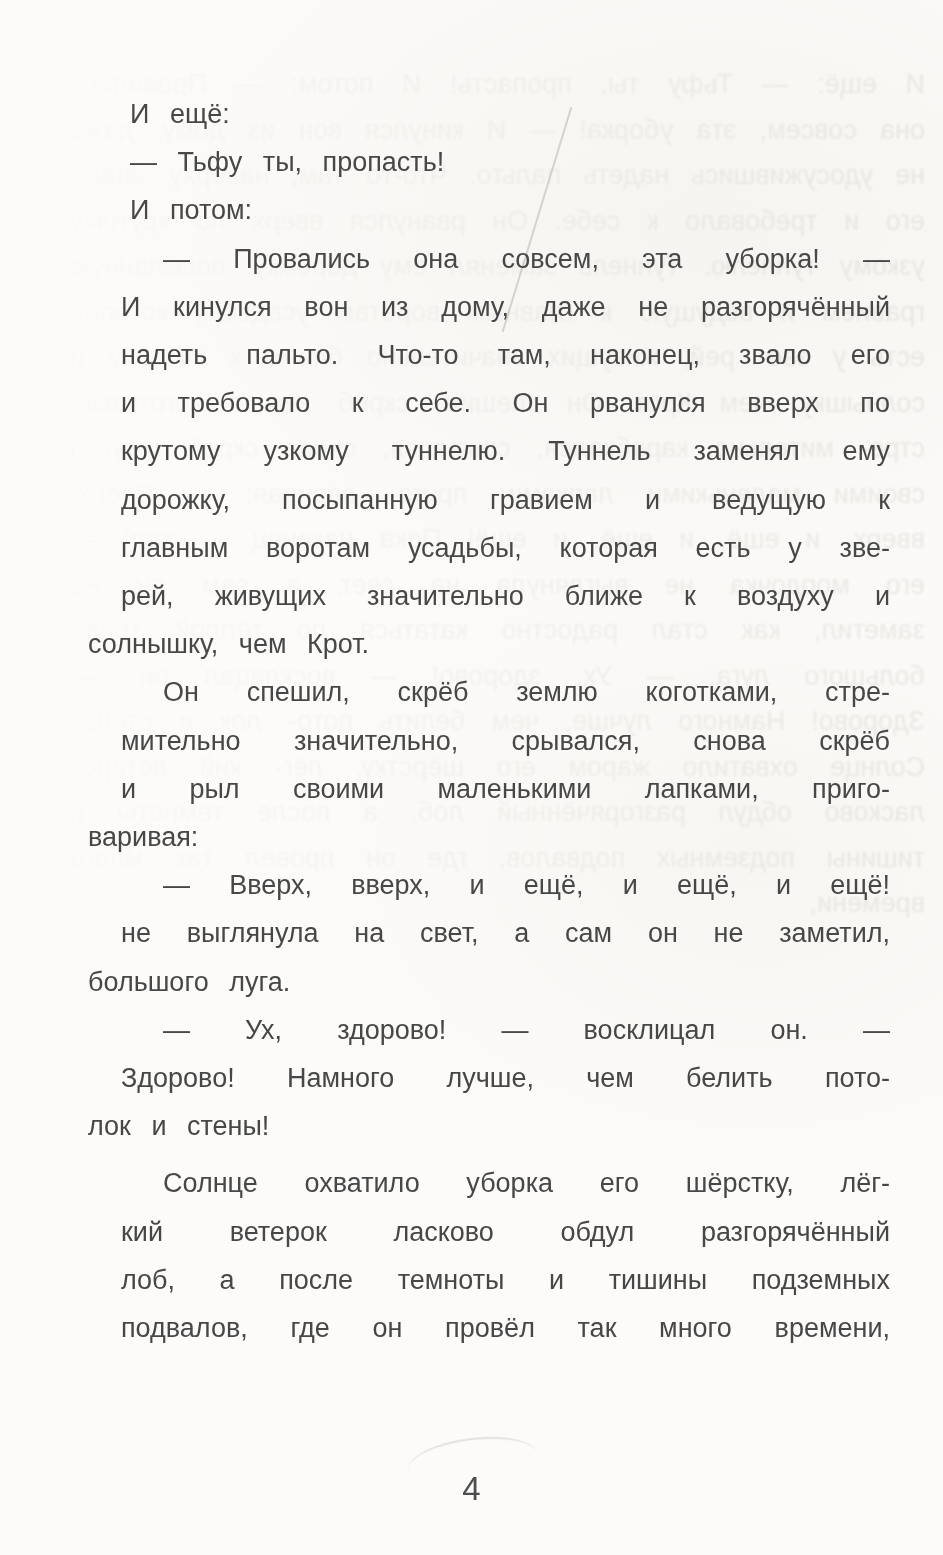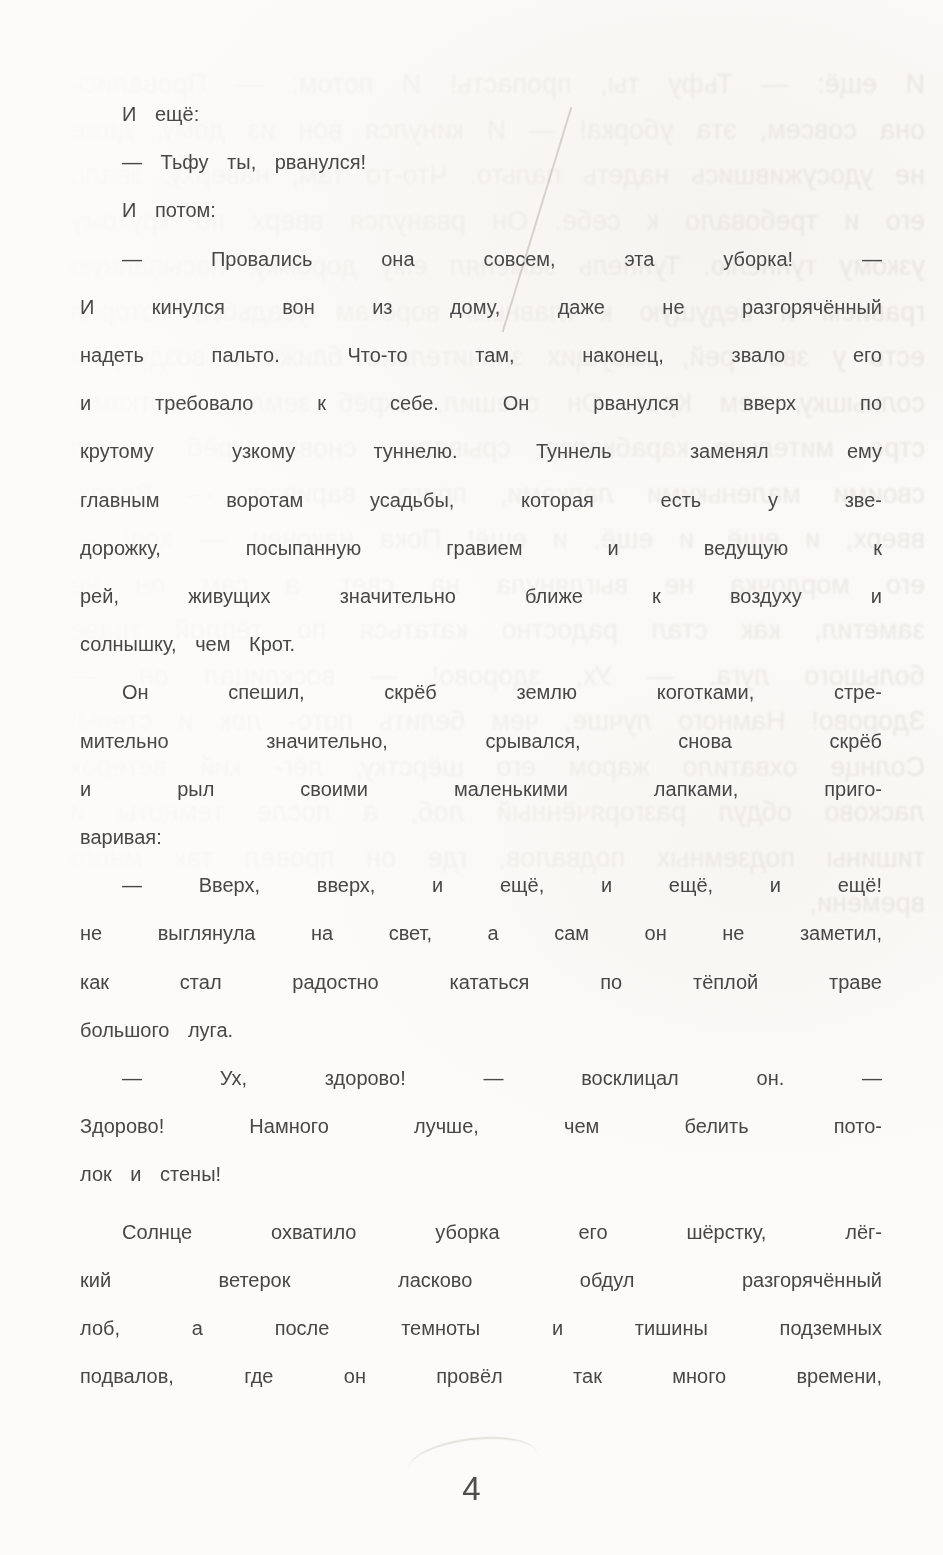--- a/index.html
+++ b/index.html
@@ -33,34 +33,35 @@
     opacity: 0.16;
     filter: blur(1.2px);
     -webkit-mask-image: linear-gradient(to right, rgba(0,0,0,0.95) 0%, rgba(0,0,0,0.55) 45%, rgba(0,0,0,0.12) 100%);
     mask-image: linear-gradient(to right, rgba(0,0,0,0.95) 0%, rgba(0,0,0,0.55) 45%, rgba(0,0,0,0.12) 100%);
     overflow: hidden;
     pointer-events: none;
   }
 
   .text-block {
     position: absolute;
-    left: 80px; top: 90px;
+    left: 88px; top: 90px;
     width: 802px;
     color: #474747;
-    font-size: 20px;
+    font-size: 27px;
     line-height: 48.2px;
   }
   .ln {
     word-spacing: 13px;
     white-space: normal;
   }
   .ln.j {
     text-align: justify;
     text-align-last: justify;
     word-spacing: 3px;
+    margin-left: 33px;
   }
   .ln.ind { text-indent: 42px; }
   .ln.sp  { margin-top: 9px; }
 
   .page-number {
     position: absolute;
     left: 0; top: 1470px;
     width: 943px;
     text-align: center;
     font-size: 33px;
@@ -92,38 +93,37 @@
 
 <div class="page">
 
   <div class="bleed" aria-hidden="true">И ещё: — Тьфу ты, пропасть! И потом: — Провались она совсем, эта уборка! — И кинулся вон из дому, даже не удосужившись надеть пальто. Что-то там, наверху, звало его и требовало к себе. Он рванулся вверх по крутому узкому туннелю. Туннель заменял ему дорожку, посыпанную гравием и ведущую к главным воротам усадьбы, которая есть у зве- рей, живущих значительно ближе к воздуху и солнышку, чем Крот. Он спешил, скрёб землю коготками, стре- мительно карабкался, срывался, снова скрёб и рыл своими маленькими лапками, приго- варивая: — Вверх, вверх, и ещё, и ещё, и ещё! Пока наконец — хоп! — его мордочка не выглянула на свет, а сам он не заметил, как стал радостно кататься по тёплой траве большого луга. — Ух, здорово! — восклицал он. — Здорово! Намного лучше, чем белить пото- лок и стены! Солнце охватило жаром его шёрстку, лёг- кий ветерок ласково обдул разгорячённый лоб, а после темноты и тишины подземных подвалов, где он провёл так много времени,</div>
 
   <div class="scratch-1"></div>
   <div class="scratch-2"></div>
 
   <div class="text-block">
     <div class="ln ind">И ещё:</div>
-    <div class="ln ind">— Тьфу ты, рванулся!</div>
+    <div class="ln ind">— Тьфу ты, пропасть!</div>
     <div class="ln ind">И потом:</div>
     <div class="ln ind j">— Провались она совсем, эта уборка! —</div>
     <div class="ln j">И кинулся вон из дому, даже не разгорячённый</div>
     <div class="ln j">надеть пальто. Что-то там, наконец, звало его</div>
     <div class="ln j">и требовало к себе. Он рванулся вверх по</div>
     <div class="ln j">крутому узкому туннелю. Туннель заменял ему</div>
+    <div class="ln j">дорожку, посыпанную гравием и ведущую к</div>
     <div class="ln j">главным воротам усадьбы, которая есть у зве-</div>
-    <div class="ln j">дорожку, посыпанную гравием и ведущую к</div>
     <div class="ln j">рей, живущих значительно ближе к воздуху и</div>
     <div class="ln">солнышку, чем Крот.</div>
     <div class="ln ind j">Он спешил, скрёб землю коготками, стре-</div>
     <div class="ln j">мительно значительно, срывался, снова скрёб</div>
     <div class="ln j">и рыл своими маленькими лапками, приго-</div>
     <div class="ln">варивая:</div>
     <div class="ln ind j">— Вверх, вверх, и ещё, и ещё, и ещё!</div>
     <div class="ln j">не выглянула на свет, а сам он не заметил,</div>
-    <div class="ln j">как стал радостно кататься по тёплой траве</div>
     <div class="ln">большого луга.</div>
     <div class="ln ind j">— Ух, здорово! — восклицал он. —</div>
     <div class="ln j">Здорово! Намного лучше, чем белить пото-</div>
     <div class="ln">лок и стены!</div>
     <div class="ln ind j sp">Солнце охватило уборка его шёрстку, лёг-</div>
     <div class="ln j">кий ветерок ласково обдул разгорячённый</div>
     <div class="ln j">лоб, а после темноты и тишины подземных</div>
     <div class="ln j">подвалов, где он провёл так много времени,</div>
   </div>
 

